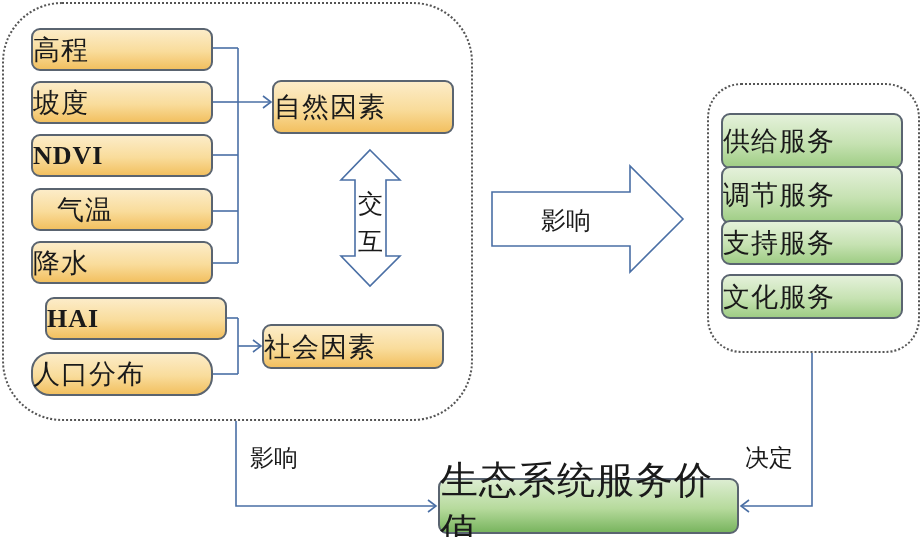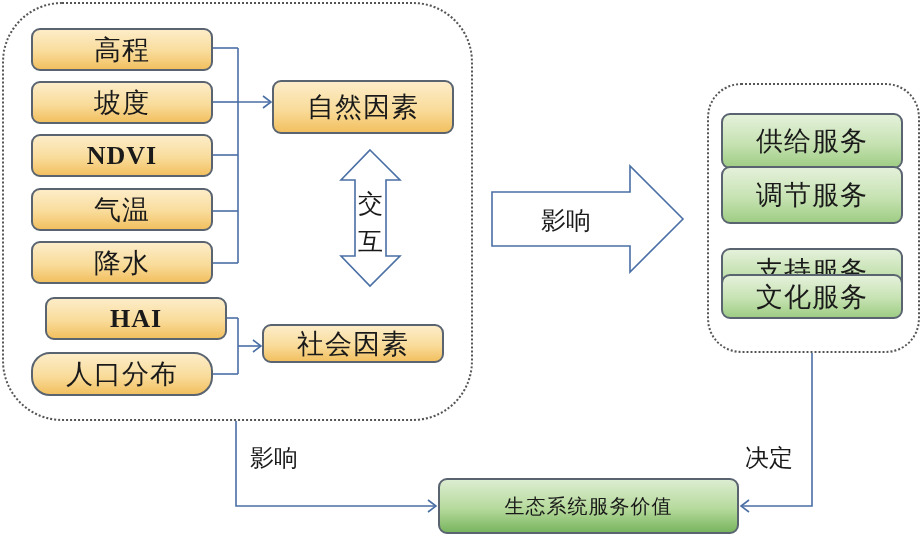--- a/index.html
+++ b/index.html
@@ -1,20 +1,20 @@
 <!DOCTYPE html>
 <html><head>
 <meta charset="utf-8">
 <style>
   html, body { margin: 0; padding: 0; background: #ffffff; }
   body { width: 922px; height: 537px; position: relative; overflow: hidden;
          font-family: "DejaVu Serif", "Liberation Serif", serif; }
   .container { position: absolute; border: 2px dotted #555; box-sizing: border-box; }
   .box { position: absolute; box-sizing: border-box; border: 2px solid #5a6470;
-         border-radius: 9px; display: flex; align-items: center; justify-content: center;
+         border-radius: 9px; display: flex; align-items: center; justify-content: flex-start;
          color: #1a1a1a; font-size: 27px; letter-spacing: 1px; }
   .orange { background: linear-gradient(to bottom, #fcecc8 0%, #f9dc9b 55%, #f2c060 100%); }
   .green { background: linear-gradient(to bottom, #e4f1da 0%, #c6e2b2 55%, #9fcd85 100%); }
   .green-strong { background: linear-gradient(to bottom, #dcedd1 0%, #b6da9c 55%, #79b55f 100%); }
   .label { position: absolute; font-size: 24px; color: #1a1a1a; }
   svg { position: absolute; left: 0; top: 0; }
   .latin { font-family: "Liberation Serif", "DejaVu Serif", serif; font-weight: bold; font-size: 26px; }
 </style>
 </head>
 <body>
@@ -53,57 +53,57 @@
 
 <div class="box orange" style="left:31px; top:28px; width:182px; height:43px;">
     <span>高程</span>
   </div>
 <div class="box orange" style="left:31px; top:81px; width:182px; height:43px;">
     <span>坡度</span>
   </div>
 <div class="box orange" style="left:31px; top:134px; width:182px; height:43px;">
     <span class="latin">NDVI</span>
   </div>
-<div class="box orange" style="left:31px; top:188px; width:182px; height:43px;">
+<div class="box orange" style="left:31px; top:188px; width:182px; height:43px;padding-left:24px;">
     <span>气温</span>
   </div>
 <div class="box orange" style="left:31px; top:241px; width:182px; height:43px;">
     <span>降水</span>
   </div>
 
 <div class="box orange" style="left:45px; top:297px; width:182px; height:43px;">
     <span class="latin">HAI</span>
   </div>
 <div class="box orange" style="left:31px; top:352px; width:182px; height:44px;border-radius:19px;">
     <span>人口分布</span>
   </div>
 
 <div class="box orange" style="left:272px; top:80px; width:182px; height:54px;">
     <span>自然因素</span>
   </div>
-<div class="box orange" style="left:262px; top:324px; width:182px; height:39px;">
+<div class="box orange" style="left:262px; top:324px; width:182px; height:45px;">
     <span>社会因素</span>
   </div>
 
 <div class="label" style="left:358px; top:187px; font-size:25px;">交</div>
 <div class="label" style="left:358px; top:225px; font-size:25px;">互</div>
 
 <div class="label" style="left:541px; top:204px; font-size:25px;">影响</div>
 
 <div class="box green" style="left:721px; top:113px; width:182px; height:56px;">
     <span>供给服务</span>
   </div>
 <div class="box green" style="left:721px; top:166px; width:182px; height:58px;">
     <span>调节服务</span>
   </div>
-<div class="box green" style="left:721px; top:220px; width:182px; height:45px;margin-top:28px;">
+<div class="box green" style="left:721px; top:220px; width:182px; height:45px;">
     <span>支持服务</span>
   </div>
 <div class="box green" style="left:721px; top:274px; width:182px; height:45px;">
     <span>文化服务</span>
   </div>
 
 <div class="label" style="left:250px; top:442px;">影响</div>
 <div class="label" style="left:745px; top:442px;">决定</div>
 
-<div class="box green-strong" style="left:438px; top:478px; width:301px; height:56px; font-size:20px;">
+<div class="box green-strong" style="left:438px; top:478px; width:301px; height:56px; font-size:38px;">
     <span>生态系统服务价值</span>
   </div>
 
 </body></html>

